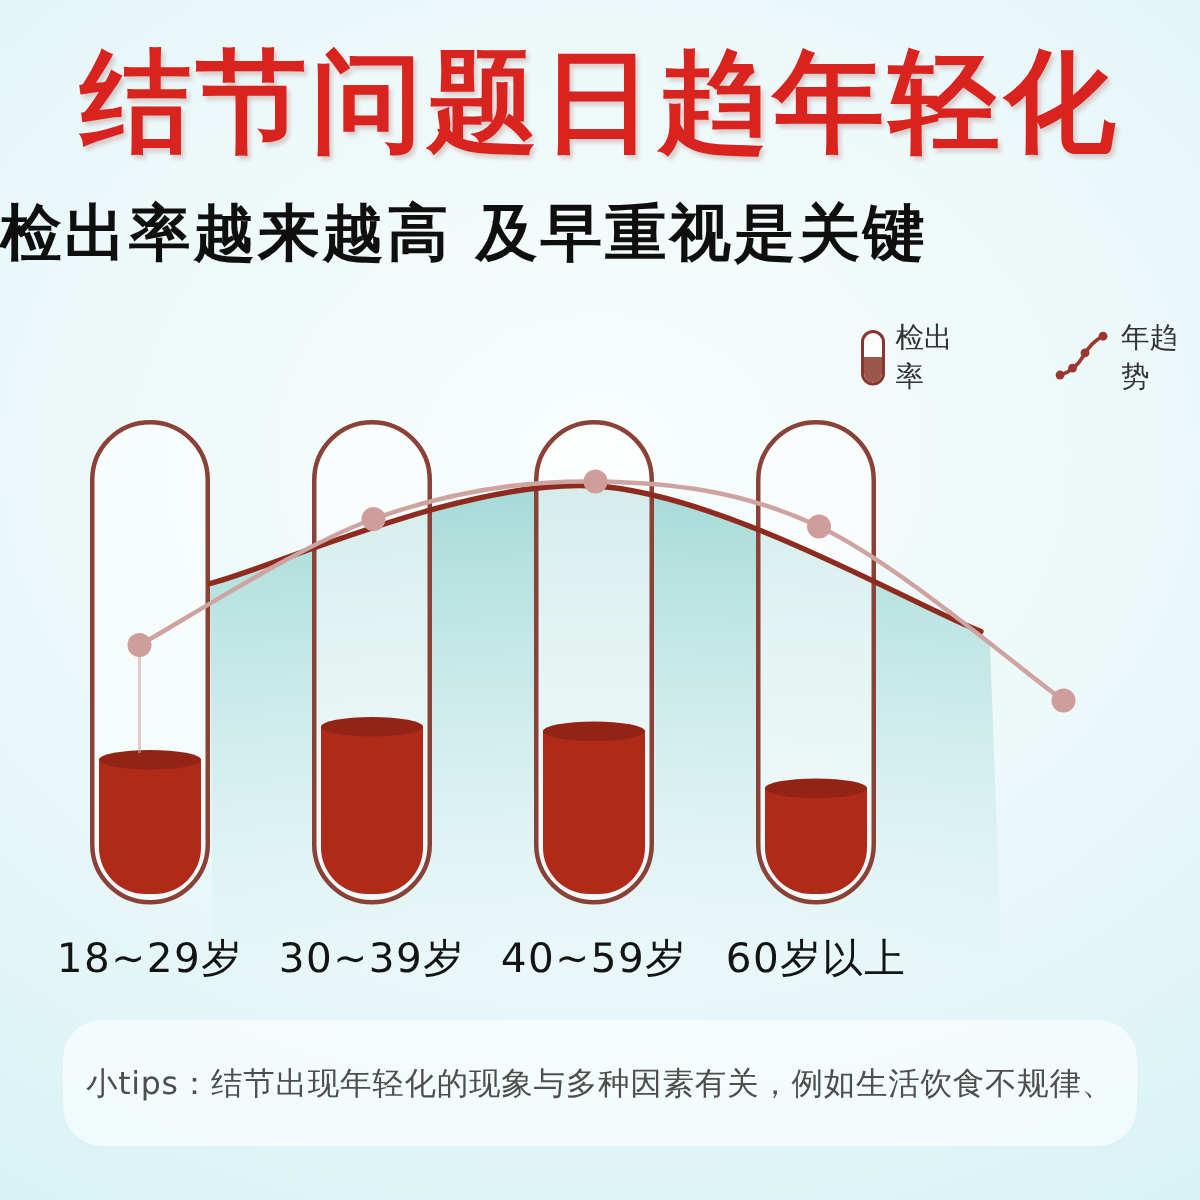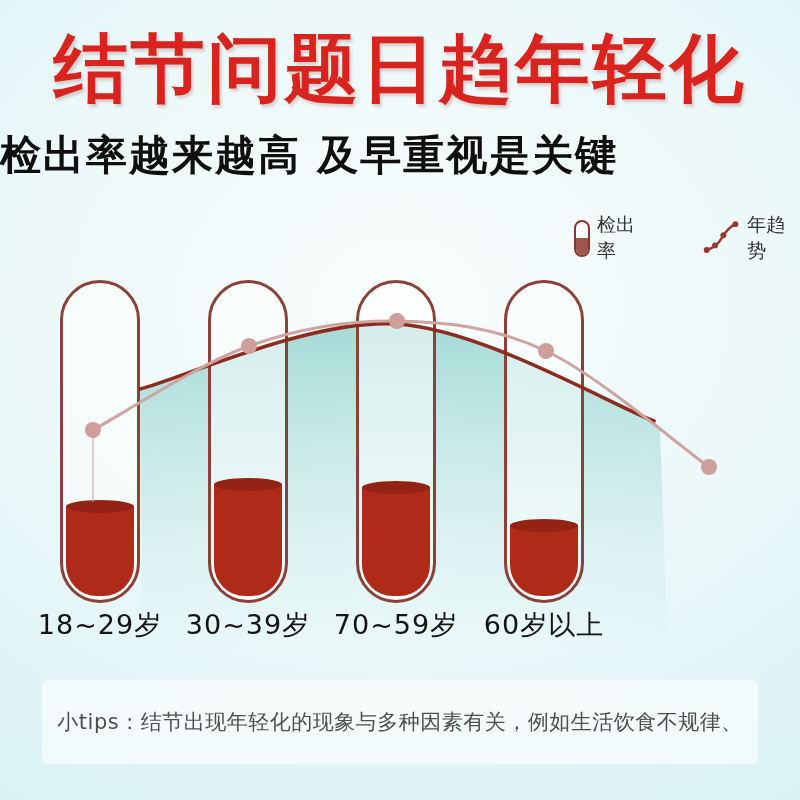--- a/index.html
+++ b/index.html
@@ -30,23 +30,23 @@
   .area-layer{z-index:1;}
   .trend-layer{z-index:3;}
   .tubes-row{position:absolute;left:26px;top:280px;width:740px;display:flex;z-index:2;}
   .tube-cell{width:148px;display:flex;flex-direction:column;align-items:center;}
   .tube{width:80px;height:323px;border:3px solid #8a4238;border-radius:40px;
     background:rgba(255,255,255,0.52);position:relative;box-sizing:border-box;}
   .liquid{position:absolute;left:3px;right:3px;bottom:4px;background:#b02a1a;
     border-radius:0 0 31px 31px;}
   .liquid-cap{position:absolute;top:-6px;left:0;right:0;height:13px;border-radius:50%;
     background:#932315;}
-  .tube-label{margin-top:4px;font-size:27px;color:#141414;letter-spacing:1px;white-space:nowrap;text-align:center;}
+  .tube-label{margin-top:18px;font-size:27px;color:#141414;letter-spacing:1px;white-space:nowrap;text-align:center;}
   .tips{
-    position:absolute;left:42px;top:680px;width:716px;height:84px;border-radius:6px;
+    position:absolute;left:42px;top:680px;width:716px;height:84px;border-radius:26px;
     background:rgba(255,255,255,0.62);z-index:6;
     display:flex;flex-direction:column;justify-content:center;
   }
   .tips-line{text-align:center;font-size:21px;line-height:33px;color:#4e4e4e;letter-spacing:0.5px;}
 </style>
 </head>
 <body>
 
 <div class="stage">
 
@@ -99,21 +99,21 @@
           </div>
       </div>
       <div class="tube-label">30~39岁</div>
     </div>
     <div class="tube-cell">
       <div class="tube">
         <div class="liquid" style="height: 109px;">
             <div class="liquid-cap"></div>
           </div>
       </div>
-      <div class="tube-label">70~59岁</div>
+      <div class="tube-label">40~59岁</div>
     </div>
     <div class="tube-cell">
       <div class="tube">
         <div class="liquid" style="height: 71px;">
             <div class="liquid-cap"></div>
           </div>
       </div>
       <div class="tube-label">60岁以上</div>
     </div>
   </div>

